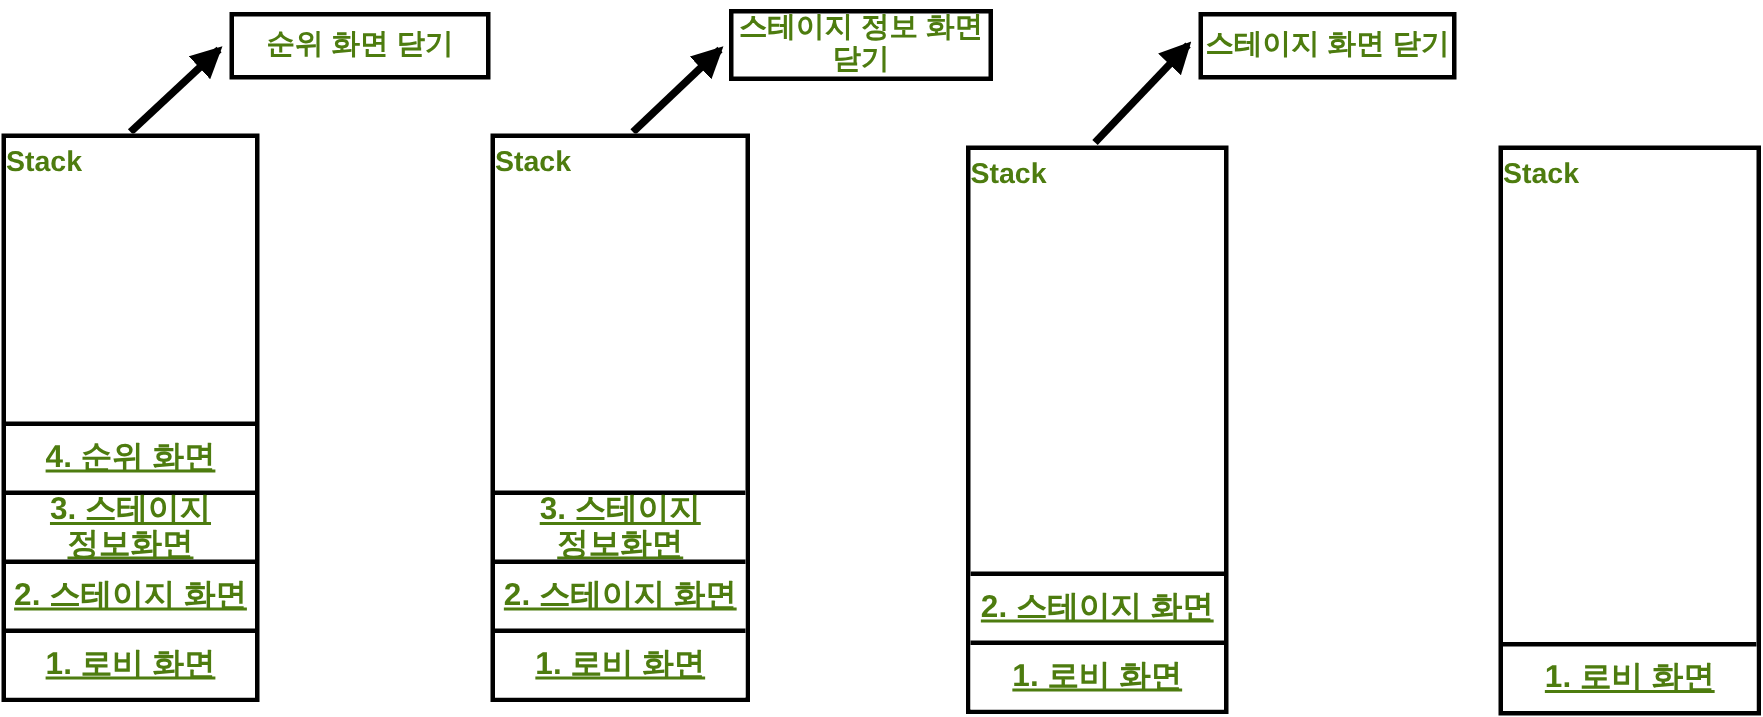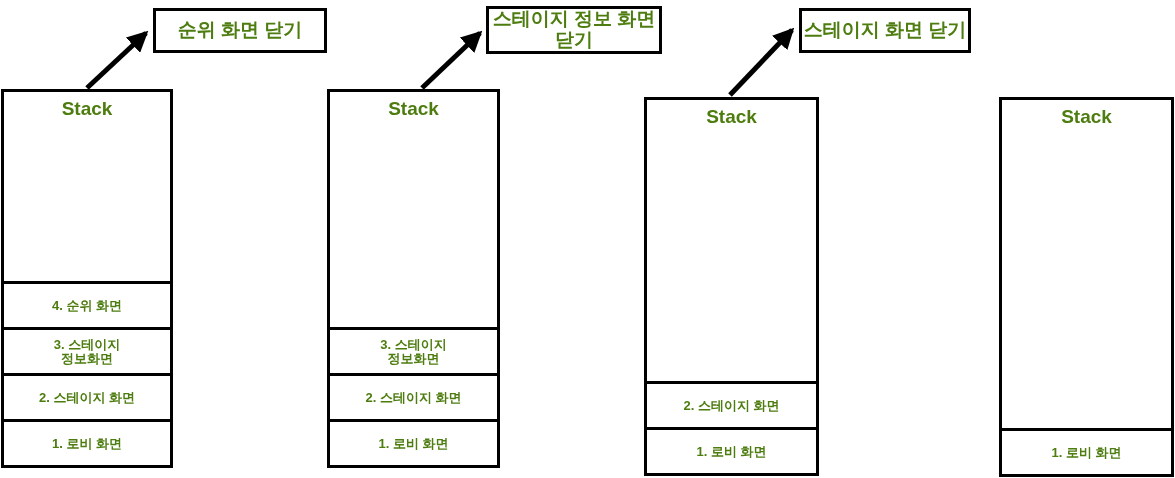--- a/index.html
+++ b/index.html
@@ -27,42 +27,42 @@
   }
   .stack {
     position: absolute;
     box-sizing: border-box;
     border: 3px solid #000000;
     background: #ffffff;
     display: flex;
     flex-direction: column;
   }
   .stack-title {
-    text-align: center;
     padding-top: 6px;
     font-size: 19px;
     line-height: 22px;
     flex: 0 0 auto;
   }
   .stack-spacer {
     flex: 1 1 auto;
   }
   .stack-cell {
     box-sizing: border-box;
     flex: 0 0 46px;
     height: 46px;
     border-top: 3px solid #000000;
     display: flex;
     align-items: center;
     justify-content: center;
     text-align: center;
-    font-size: 13px;
+    font-size: 21px;
     line-height: 1.05;
     white-space: pre-line;
     background: #ffffff;
+    text-decoration: underline;
   }
   .callout {
     position: absolute;
     box-sizing: border-box;
     border: 3px solid #000000;
     background: #ffffff;
     display: flex;
     align-items: center;
     justify-content: center;
     text-align: center;

